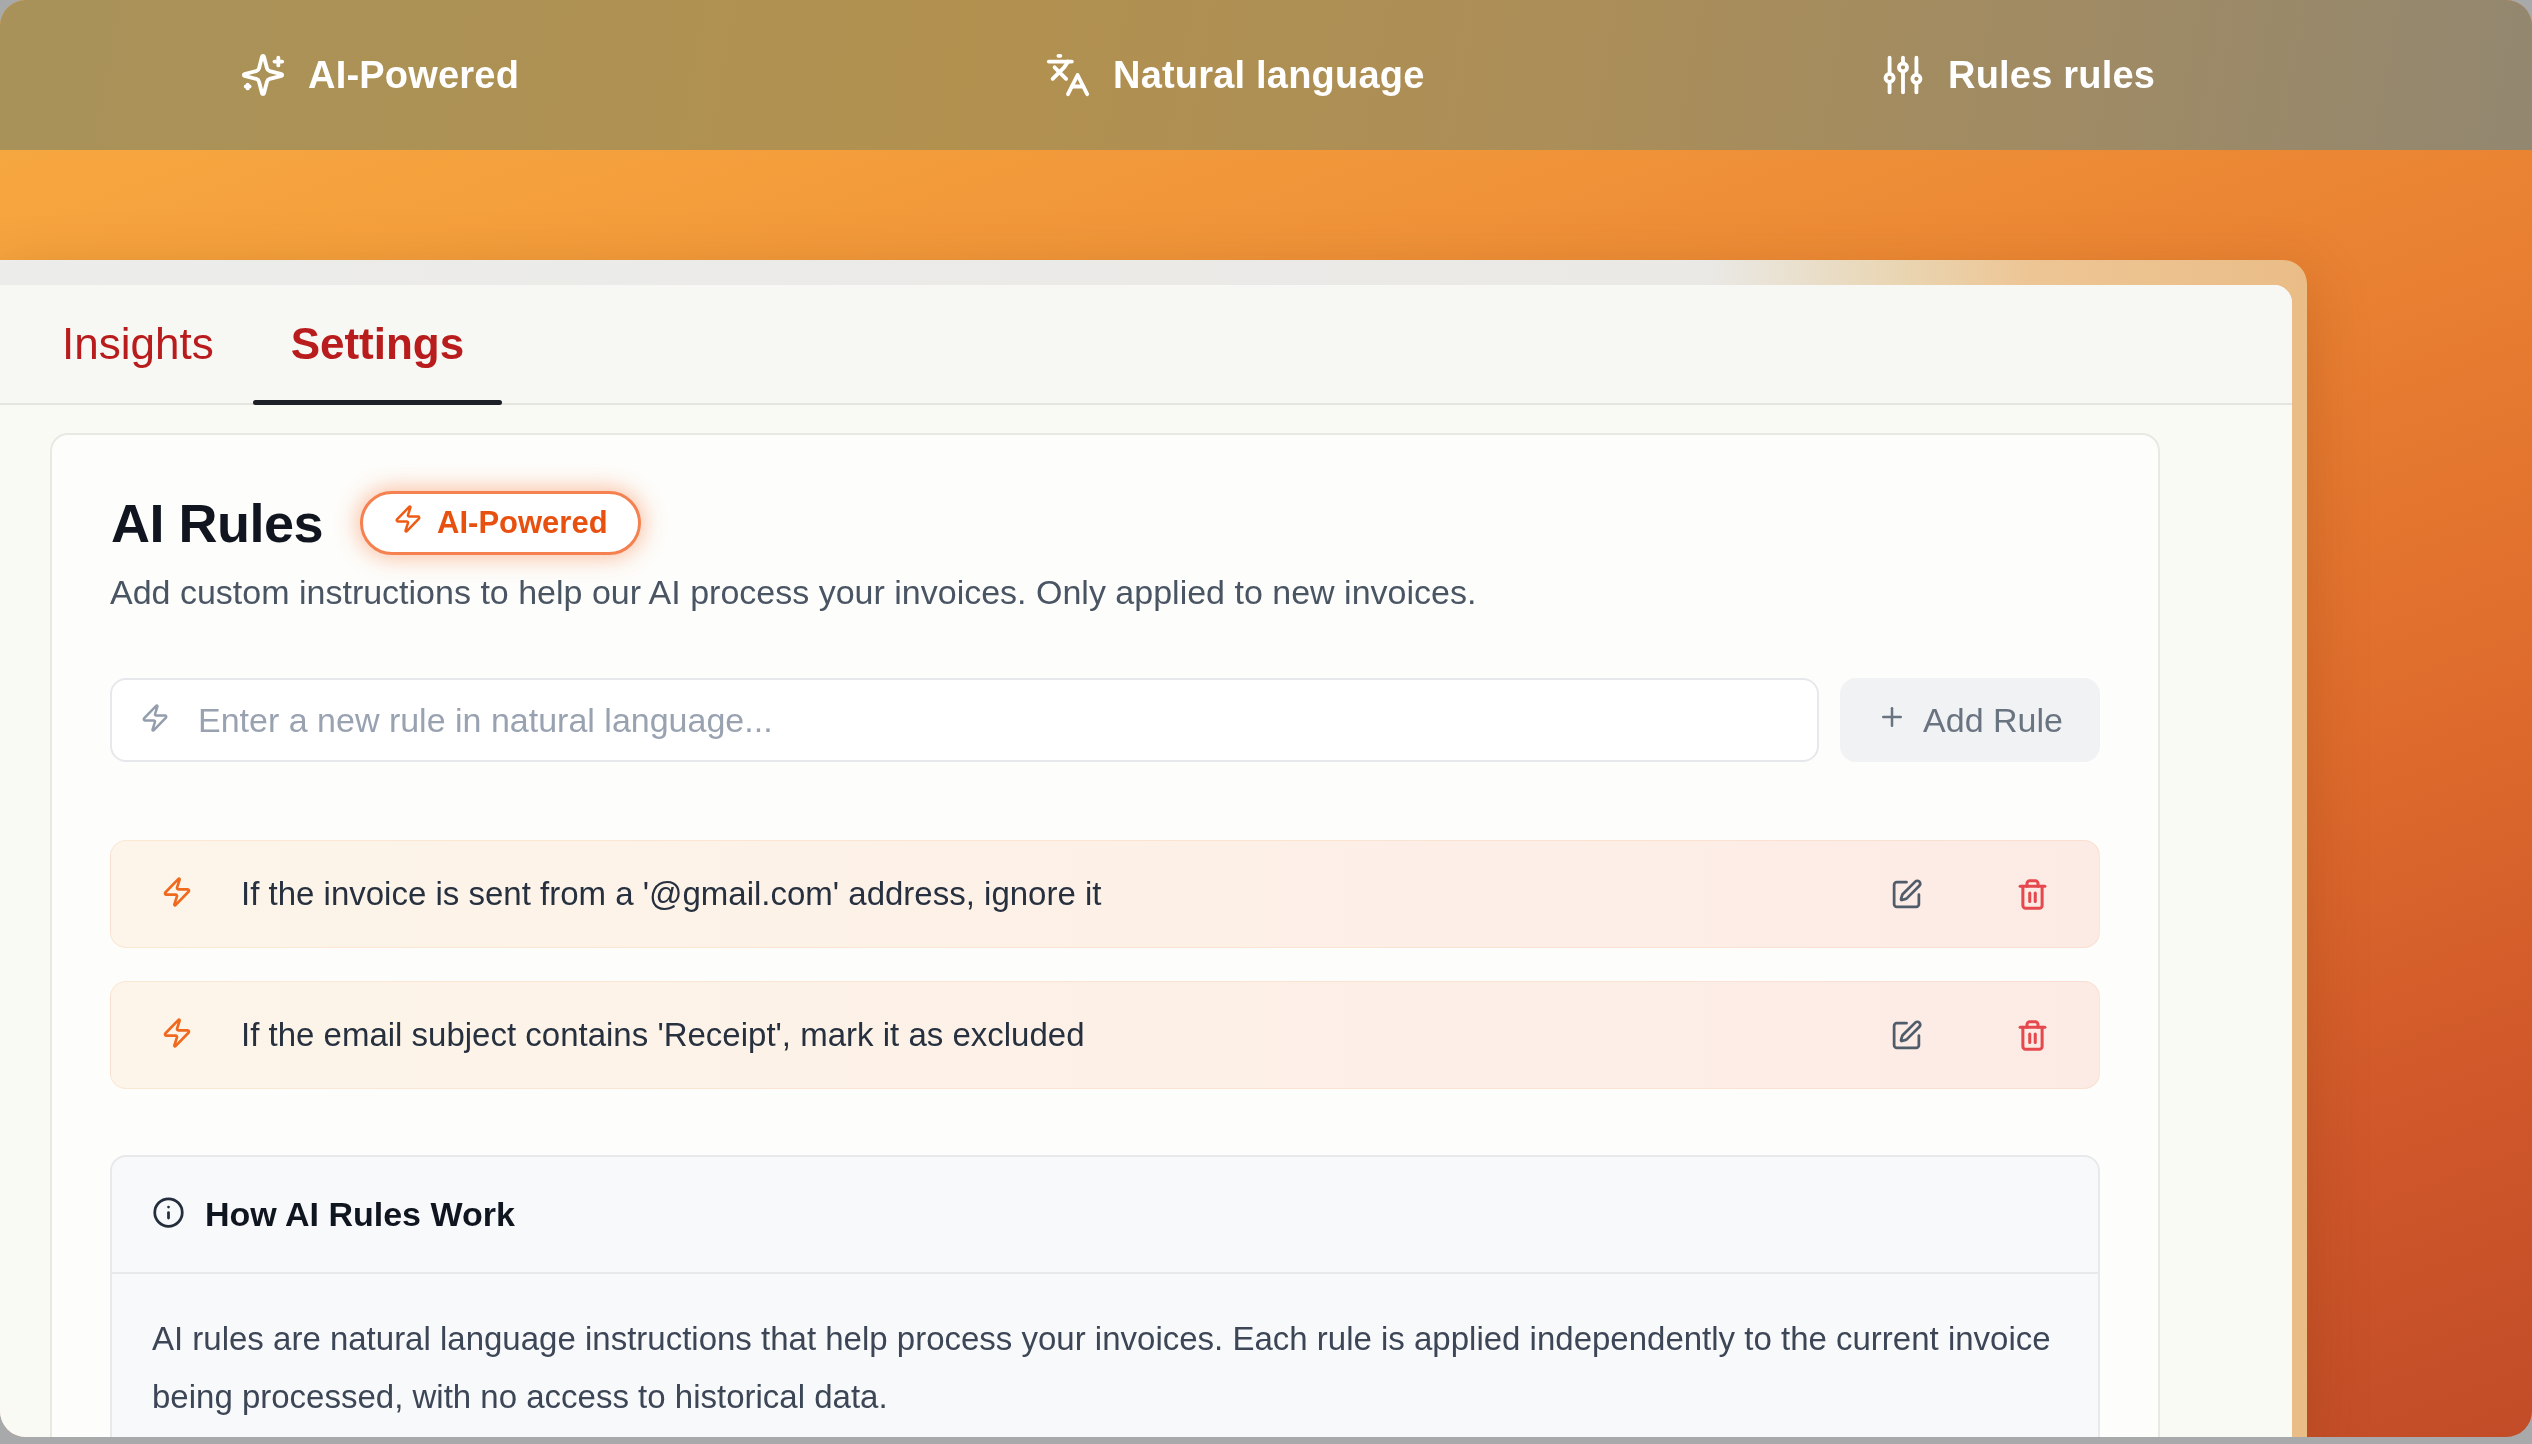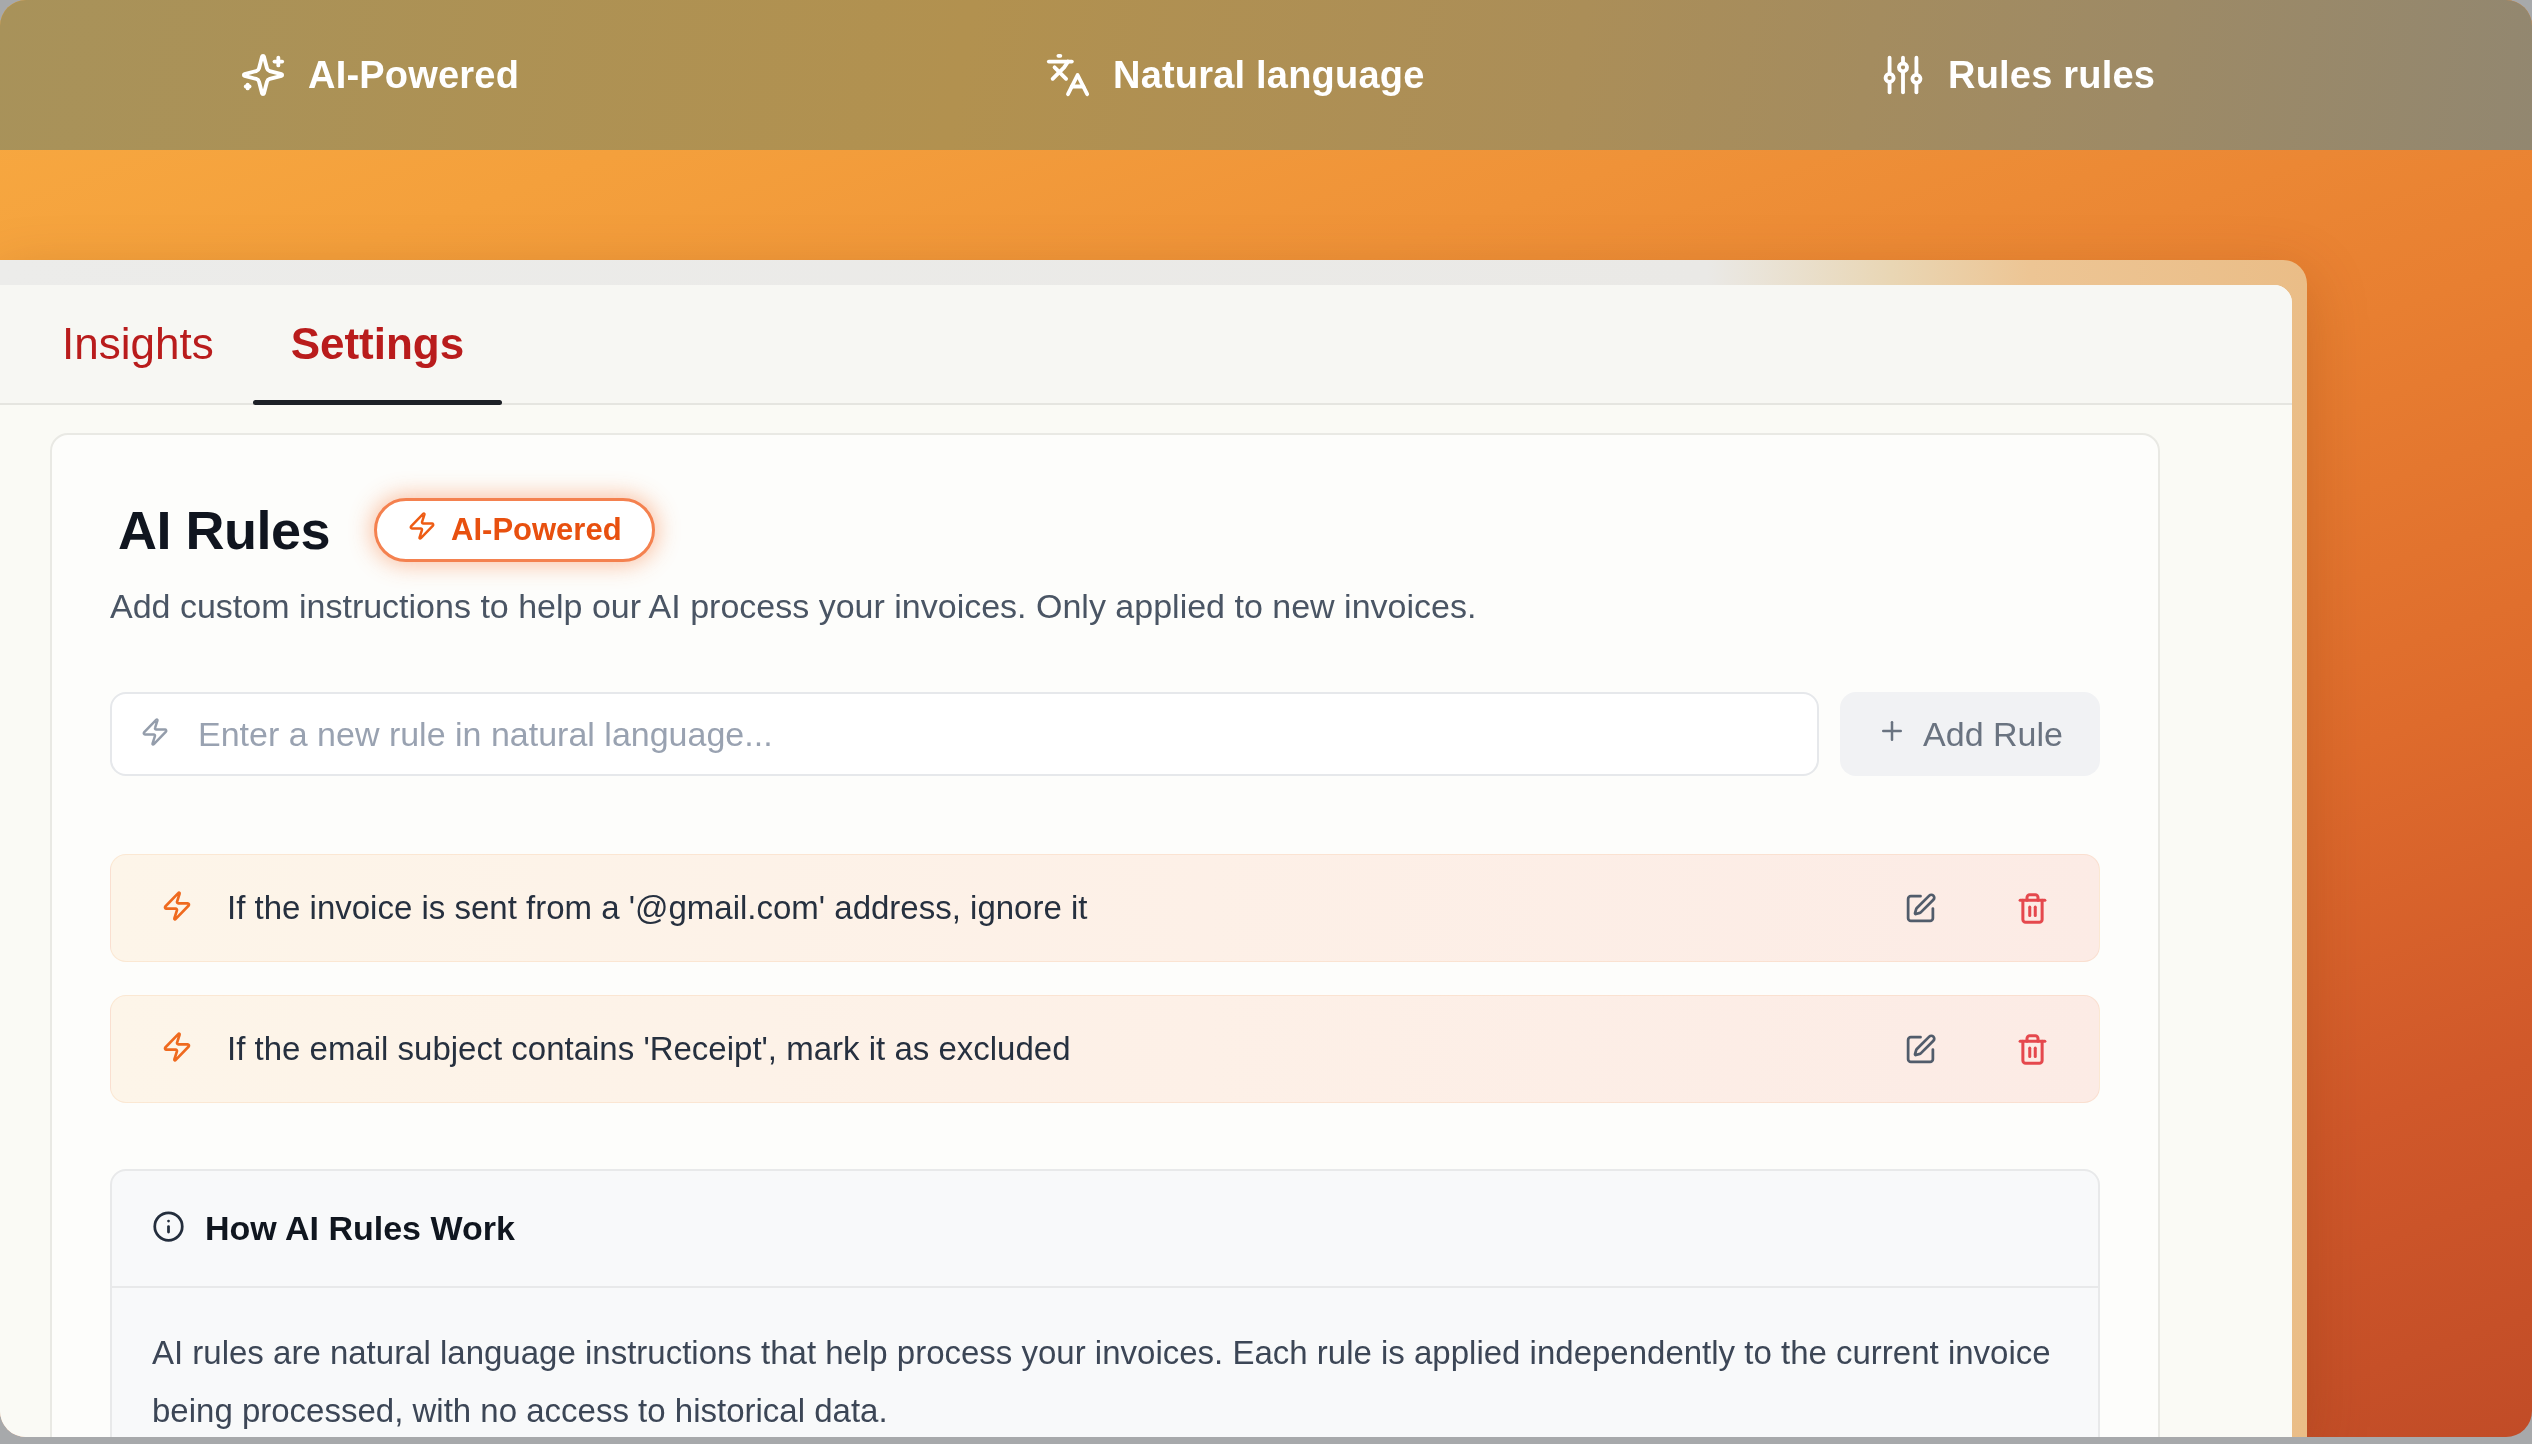--- a/index.html
+++ b/index.html
@@ -27,40 +27,40 @@
   .tabs{height:120px;background:#f7f7f3;border-bottom:2px solid #e5e5e0;display:flex;align-items:stretch;padding-left:62px;gap:39px;}
   .tab{display:flex;align-items:center;font-size:44px;color:#b91c1c;font-weight:500;position:relative;cursor:pointer;}
   .tab.active{font-weight:700;padding:0 38px;}
   .tab.active .tab-underline{position:absolute;left:0;right:0;bottom:-2px;height:5px;background:#1d2127;border-radius:3px;}
 
   
   .content{padding:28px 0 0 50px;}
   .card{width:2110px;background:#fdfdfb;border:2px solid #e9e9e4;border-radius:18px;padding:56px 58px 90px;}
 
   .card-header{display:flex;align-items:center;gap:36px;}
-  .card-title{margin:8px;font-size:54px;font-weight:700;color:#10151f;letter-spacing:-.5px;}
+  .card-title{margin:1px;font-size:54px;font-weight:700;color:#10151f;letter-spacing:-.5px;}
   .badge{display:inline-flex;align-items:center;gap:14px;height:64px;padding:0 30px;border:3px solid #f4814f;border-radius:40px;
     background:#ffffff;color:#e8500f;font-size:31px;font-weight:700;
     box-shadow:0 0 22px 3px rgba(248,122,58,.45);}
 
   .desc{margin-top:18px;font-size:34px;color:#4a5564;}
 
   .input-row{margin-top:66px;display:flex;gap:21px;}
   .rule-input{flex:1;height:84px;background:#ffffff;border:2px solid #e6e8eb;border-radius:16px;
     display:flex;align-items:center;padding:0 28px;gap:28px;}
   .placeholder{font-size:34px;color:#99a2b1;}
   .add-btn{width:260px;height:84px;background:#f1f2f4;border:none;border-radius:16px;
     display:flex;align-items:center;justify-content:center;gap:16px;font-size:34px;font-weight:500;color:#6a7380;cursor:pointer;
     font-family:inherit;}
 
   .rules{margin-top:78px;}
   .rule-row{height:108px;border-radius:16px;margin-bottom:33px;
     background:linear-gradient(90deg,#fdf5e9 0%,#fdf0e7 55%,#fcebe5 100%);
     border:1px solid rgba(240,138,60,.12);
-    display:flex;align-items:center;padding:0 50px;gap:34px;}
+    display:flex;align-items:center;padding:0 50px;gap:48px;}
   .rule-text{flex:1;font-size:33px;font-weight:500;color:#26303f;}
   .icon-btn{background:none;border:none;padding:0;cursor:pointer;display:flex;align-items:center;}
   .icon-btn.trash{margin-left:45px;}
 
   .info-box{margin-top:66px;border:2px solid #e8e9ea;border-radius:16px;background:#f8f9fa;overflow:hidden;}
   .info-header{display:flex;align-items:center;gap:20px;padding:38px 40px;border-bottom:2px solid #e8e9ea;}
   .info-title{font-size:34px;font-weight:700;color:#10161f;}
   .info-body{padding:36px 46px 70px 40px;font-size:33px;line-height:58px;color:#3c4656;max-width:1990px;}
 </style>
 </head>

